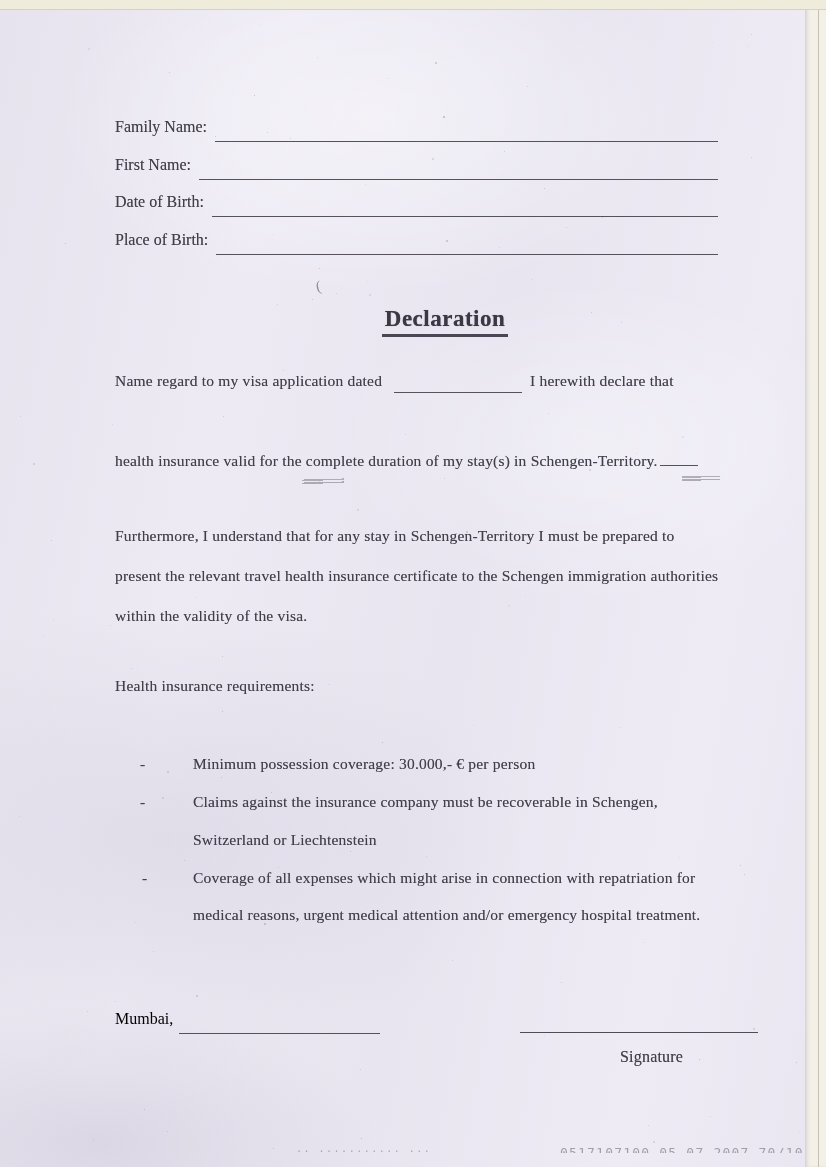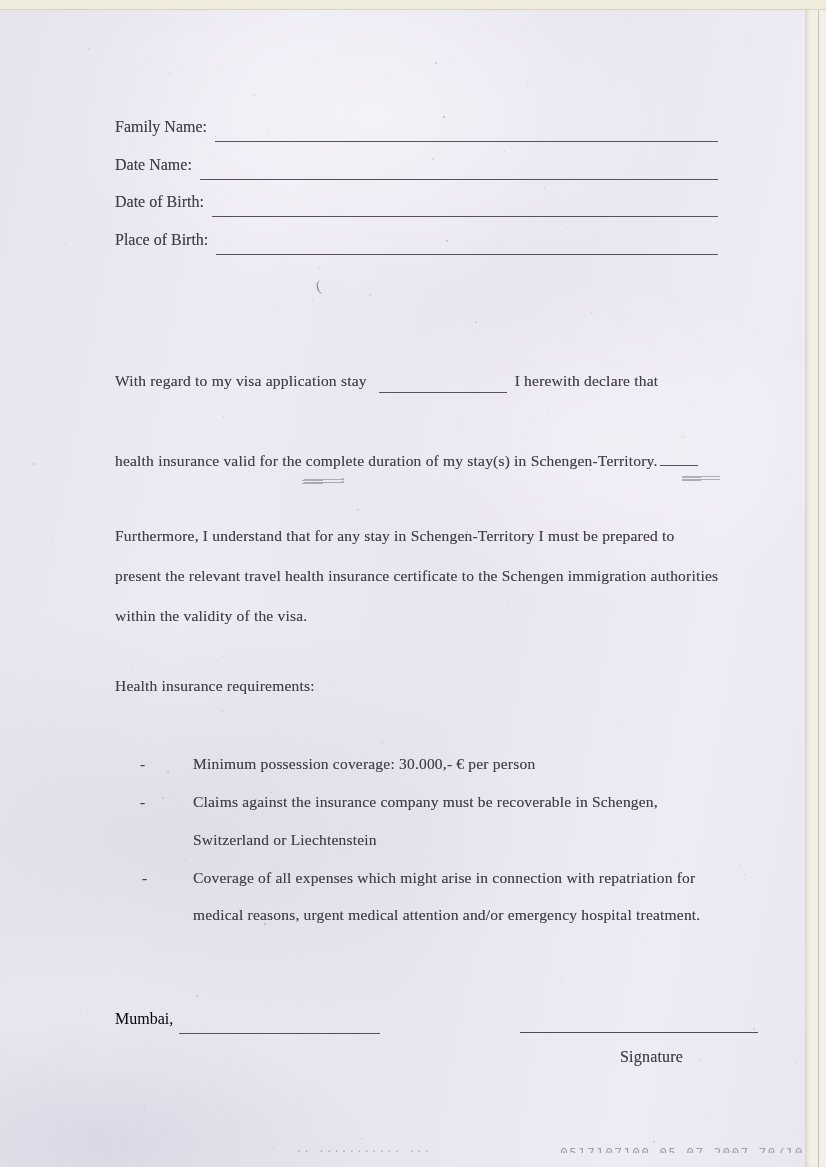--- a/index.html
+++ b/index.html
@@ -129,37 +129,40 @@
   <div class="top-band"></div>
   <div class="right-strip">
     <div class="edge-line"></div>
   </div>
 
   <div class="field" style="top:118px">
     <span class="flabel">Family Name:</span>
     <span class="fline"></span>
   </div>
   <div class="field" style="top:156px">
-    <span class="flabel">Date Name:</span>
+    <span class="flabel">First Name:</span>
     <span class="fline"></span>
   </div>
   <div class="field" style="top:193px">
     <span class="flabel">Date of Birth:</span>
     <span class="fline"></span>
   </div>
   <div class="field" style="top:231px">
     <span class="flabel">Place of Birth:</span>
     <span class="fline"></span>
   </div>
 
   <div class="stray-mark">(</div>
 
+  <div class="title-wrap">
+    <span class="title">Declaration</span>
+  </div>
 
   <div class="p1l1">
-    <span class="seg">With regard to my visa application stay</span>
+    <span class="seg">Name regard to my visa application dated</span>
     <span class="blank-line"></span>
     <span class="seg">I herewith declare that</span>
   </div>
   <div class="txt" style="top:452px;left:115px">
     <span>health insurance valid for the complete duration of my stay(s) in Schengen-Territory.</span><span class="tail-line"></span>
   </div>
 
   <div class="smudge" style="left:302px;top:477px;width:42px;height:8px"></div>
   <div class="smudge" style="left:682px;top:474px;width:38px;height:7px"></div>
 

